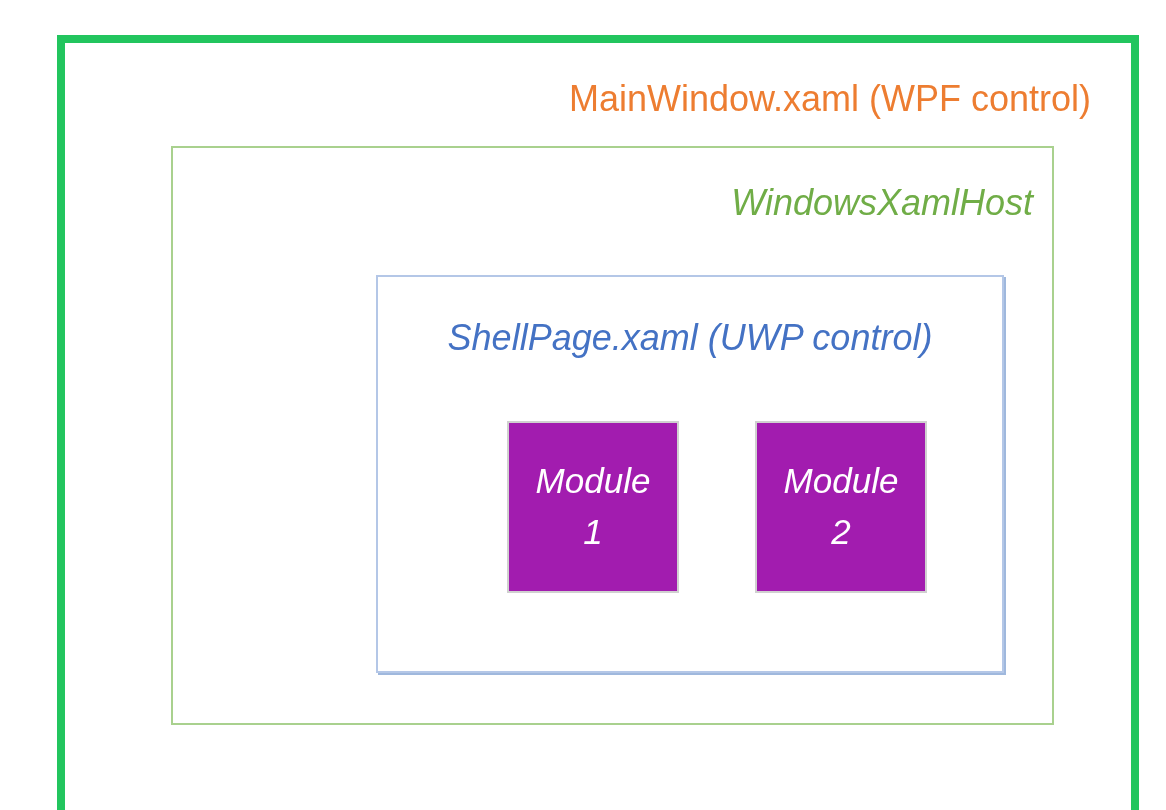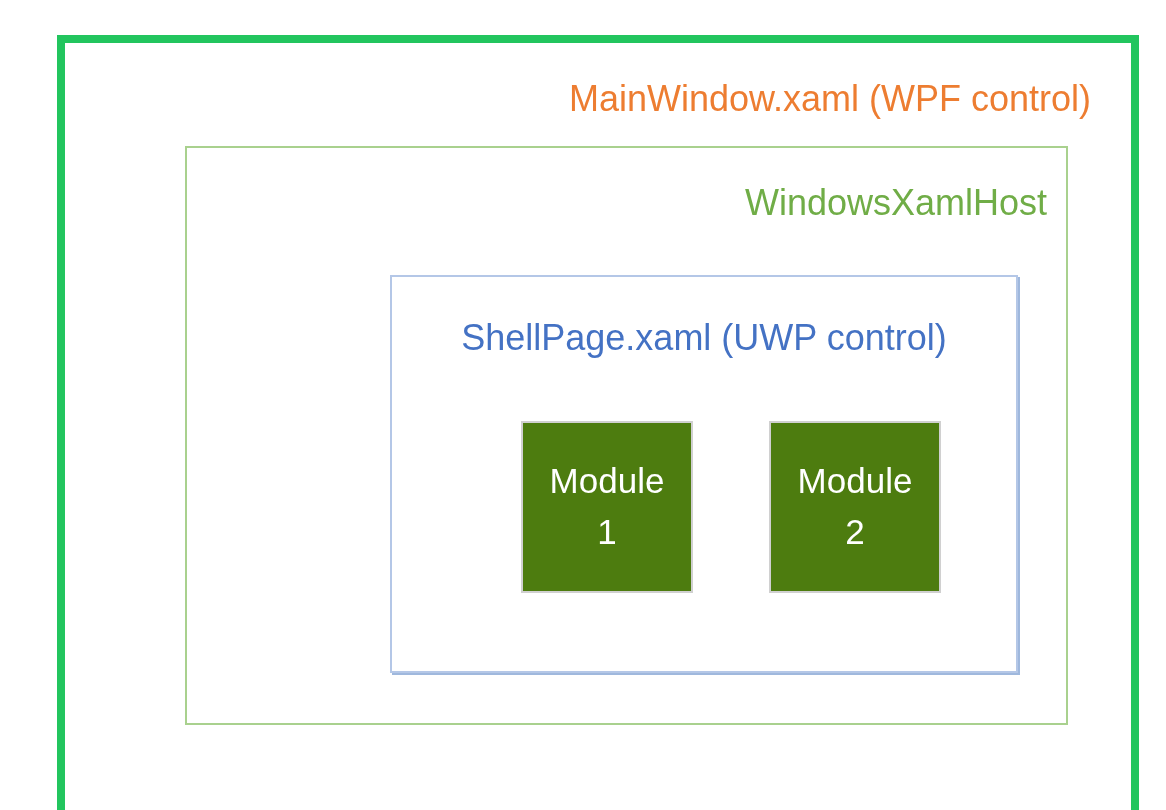--- a/index.html
+++ b/index.html
@@ -67,21 +67,21 @@
     text-align: center;
     font-size: 36px;
     color: #4472C4;
     white-space: nowrap;
   }
   .module {
     position: absolute;
     top: 144px;
     width: 172px;
     height: 172px;
-    background: #4d7c0f;
+    background: #a21caf;
     border: 2px solid #D0D0D0;
     box-sizing: border-box;
     display: flex;
     flex-direction: column;
     align-items: center;
     justify-content: center;
     color: #FFFFFF;
     font-size: 35px;
     line-height: 1.45;
     text-align: center;
@@ -90,21 +90,21 @@
   .module-2 { left: 377px; }
 </style>
 </head>
 <body>
 
 <div class="canvas">
 
   <div class="box wpf-box">
     <div class="wpf-label">MainWindow.xaml (WPF control)</div>
 
-    <div class="box host-box" style="left:120px; top:103px;">
+    <div class="box host-box" style="left:106px; top:103px;font-style:italic;">
       <div class="host-label">WindowsXamlHost</div>
 
       <div class="box shell-box" style="left:203px; top:119px;">
         <div class="shell-label">ShellPage.xaml (UWP control)</div>
 
         <div class="module module-1">
           <span>Module</span>
           <span>1</span>
         </div>
 

